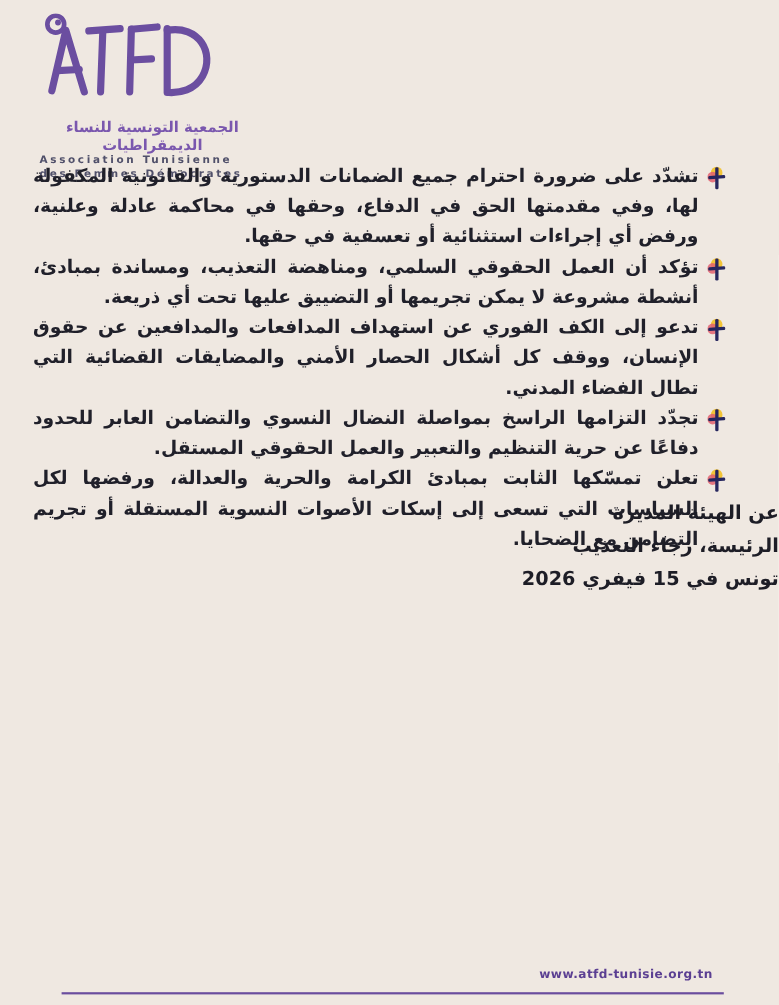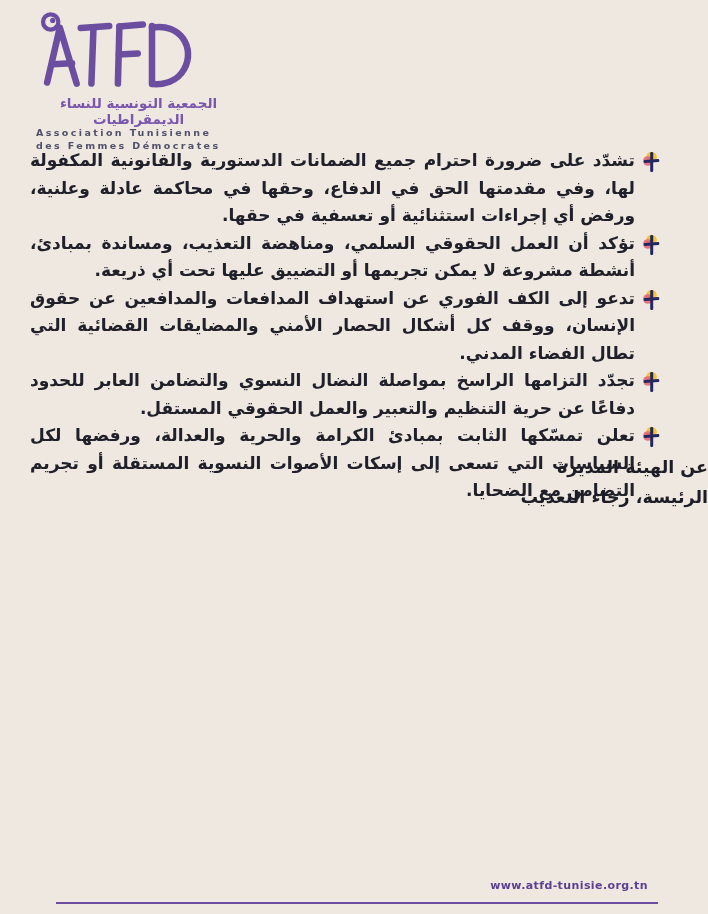--- a/index.html
+++ b/index.html
@@ -9,21 +9,21 @@
     width:708px;height:914px;
     background:#efe8e1;
     overflow:hidden;
   }
   
   .logo{position:absolute;left:36px;top:12px;width:210px;}
   .logo-letters{display:block;margin-left:4px;}
   .logo-arabic{
     direction:rtl;
     color:#7a57ae;font-weight:bold;font-size:13.5px;line-height:16px;
-    margin-top:3px;text-align:center;width:205px;
+    margin-top:16px;text-align:center;width:205px;
   }
   .logo-french{
     color:#50506a;font-weight:bold;font-size:9.5px;line-height:12.5px;
     letter-spacing:2.4px;text-align:left;width:205px;white-space:nowrap;
   }
   
   .doc-body{position:absolute;top:131px;right:46px;left:30px;margin-top:16px;}
   ul.statements{margin:0;padding:0;list-style:none;direction:rtl;}
   ul.statements li{
     position:relative;
@@ -148,18 +148,19 @@
           </svg>
         </span>
         <span>تعلن تمسّكها الثابت بمبادئ الكرامة والحرية والعدالة، ورفضها لكل السياسات التي تسعى إلى إسكات الأصوات النسوية المستقلة أو تجريم التضامن مع الضحايا.</span>
       </li>
     </ul>
   </div>
 
   <div class="signature">
     <div>عن الهيئة المديرة</div>
     <div>الرئيسة، رجاء التعذيب</div>
+    <div>تونس في 15 فيفري 2026</div>
   </div>
 
   <a class="footer-url" href="#">www.atfd-tunisie.org.tn</a>
   <div class="footer-line"></div>
 
 </div>
 
 </body></html>

